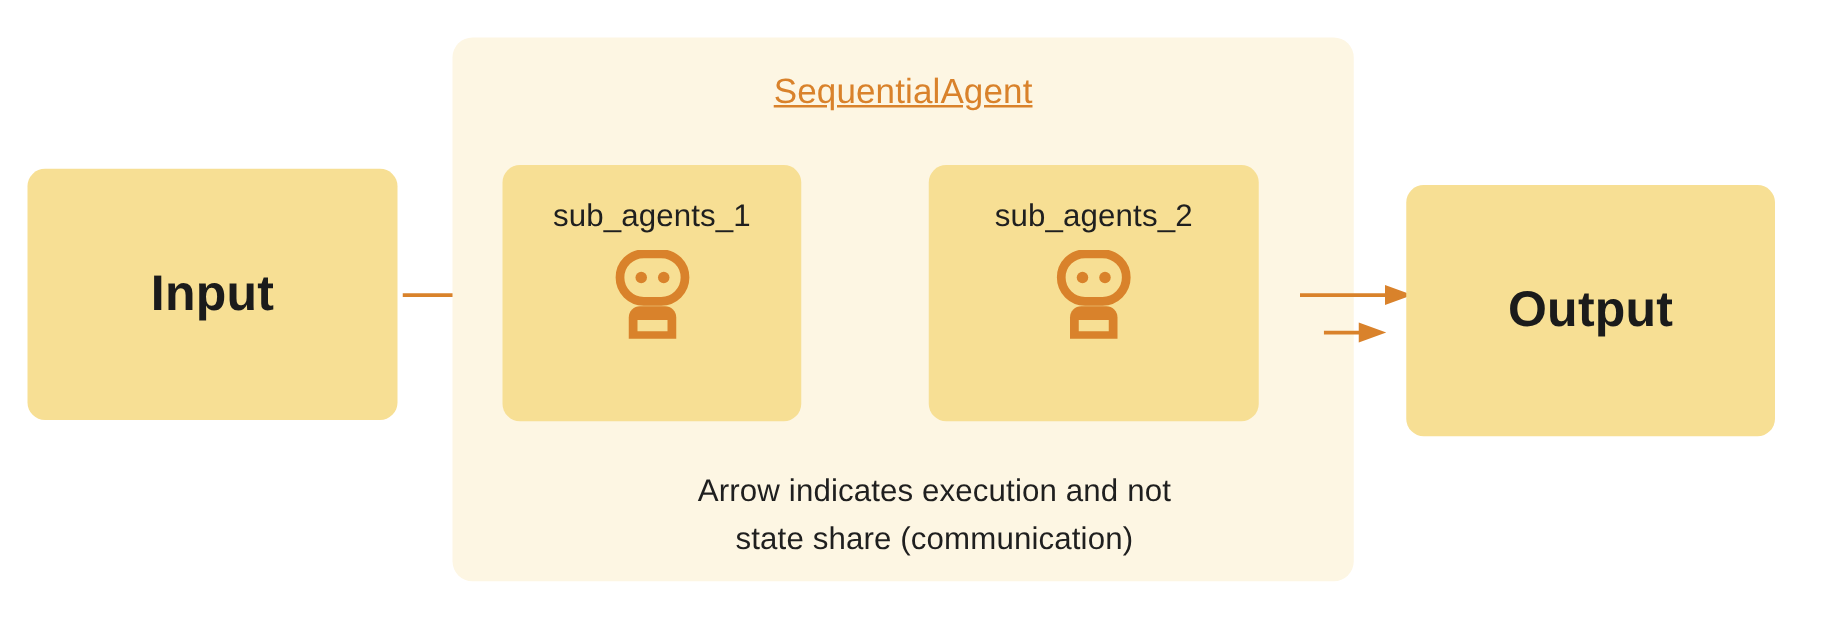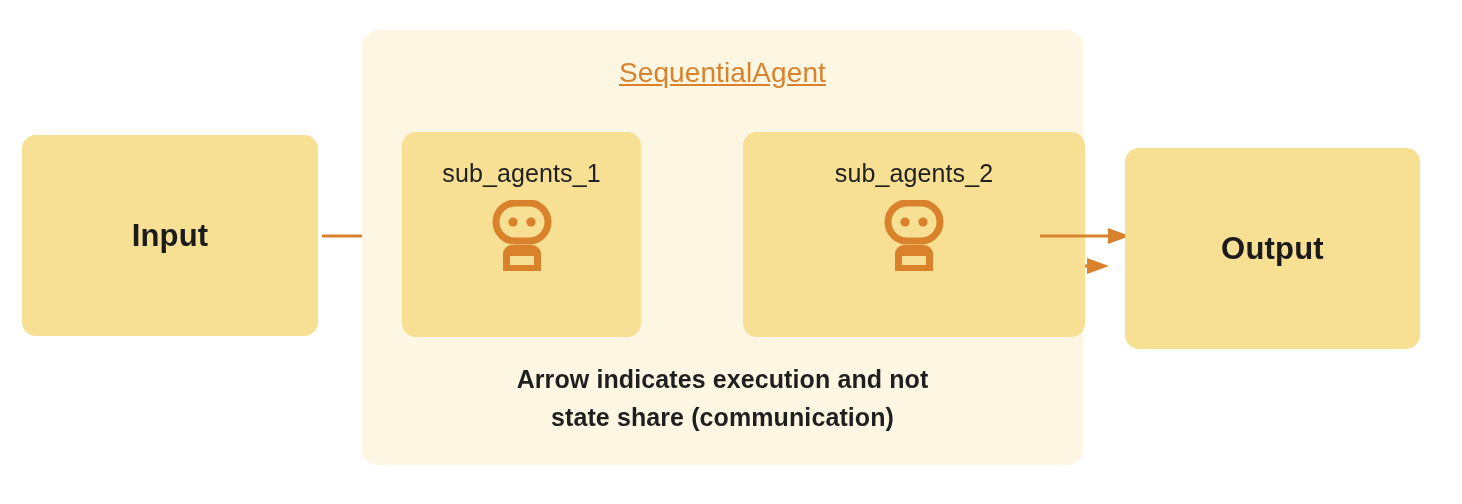--- a/index.html
+++ b/index.html
@@ -54,21 +54,21 @@
     box-sizing: border-box;
   }
 
   .node-io {
     display: flex;
     align-items: center;
     justify-content: center;
   }
 
   .io-label {
-    font-size: 31px;
+    font-size: 40px;
     font-weight: bold;
     color: #1B1B1B;
     letter-spacing: 0.2px;
   }
 
   
   #node-input {
     left: 22px;
     top: 135px;
     width: 296px;
@@ -91,21 +91,21 @@
     align-items: center;
   }
 
   #node-sub-1 {
     left: 40px;
     width: 239px;
   }
 
   #node-sub-2 {
     left: 381px;
-    width: 342px;
+    width: 264px;
   }
 
   .sub-label {
     margin-top: 26px;
     font-size: 25px;
     font-weight: 400;
     color: #1F1F1F;
     letter-spacing: 0.1px;
     line-height: 30px;
   }
@@ -139,28 +139,29 @@
   #arrow-3 {
     left: 1040px;
     top: 225px;
     width: 90px;
   }
 
   
   .caption {
     position: absolute;
     left: 0;
-    top: 330px;
+    top: 344px;
     width: 100%;
     text-align: center;
     font-size: 25px;
-    font-weight: 700;
+    font-weight: 400;
     color: #1F1F1F;
     line-height: 38px;
     letter-spacing: 0.1px;
+    padding-left: 25px;
   }
   .caption div { white-space: nowrap; }
 </style>
 </head>
 <body>
 
 <div id="canvas">
 
   <div class="node node-io" id="node-input">
     <span class="io-label">Input</span>

